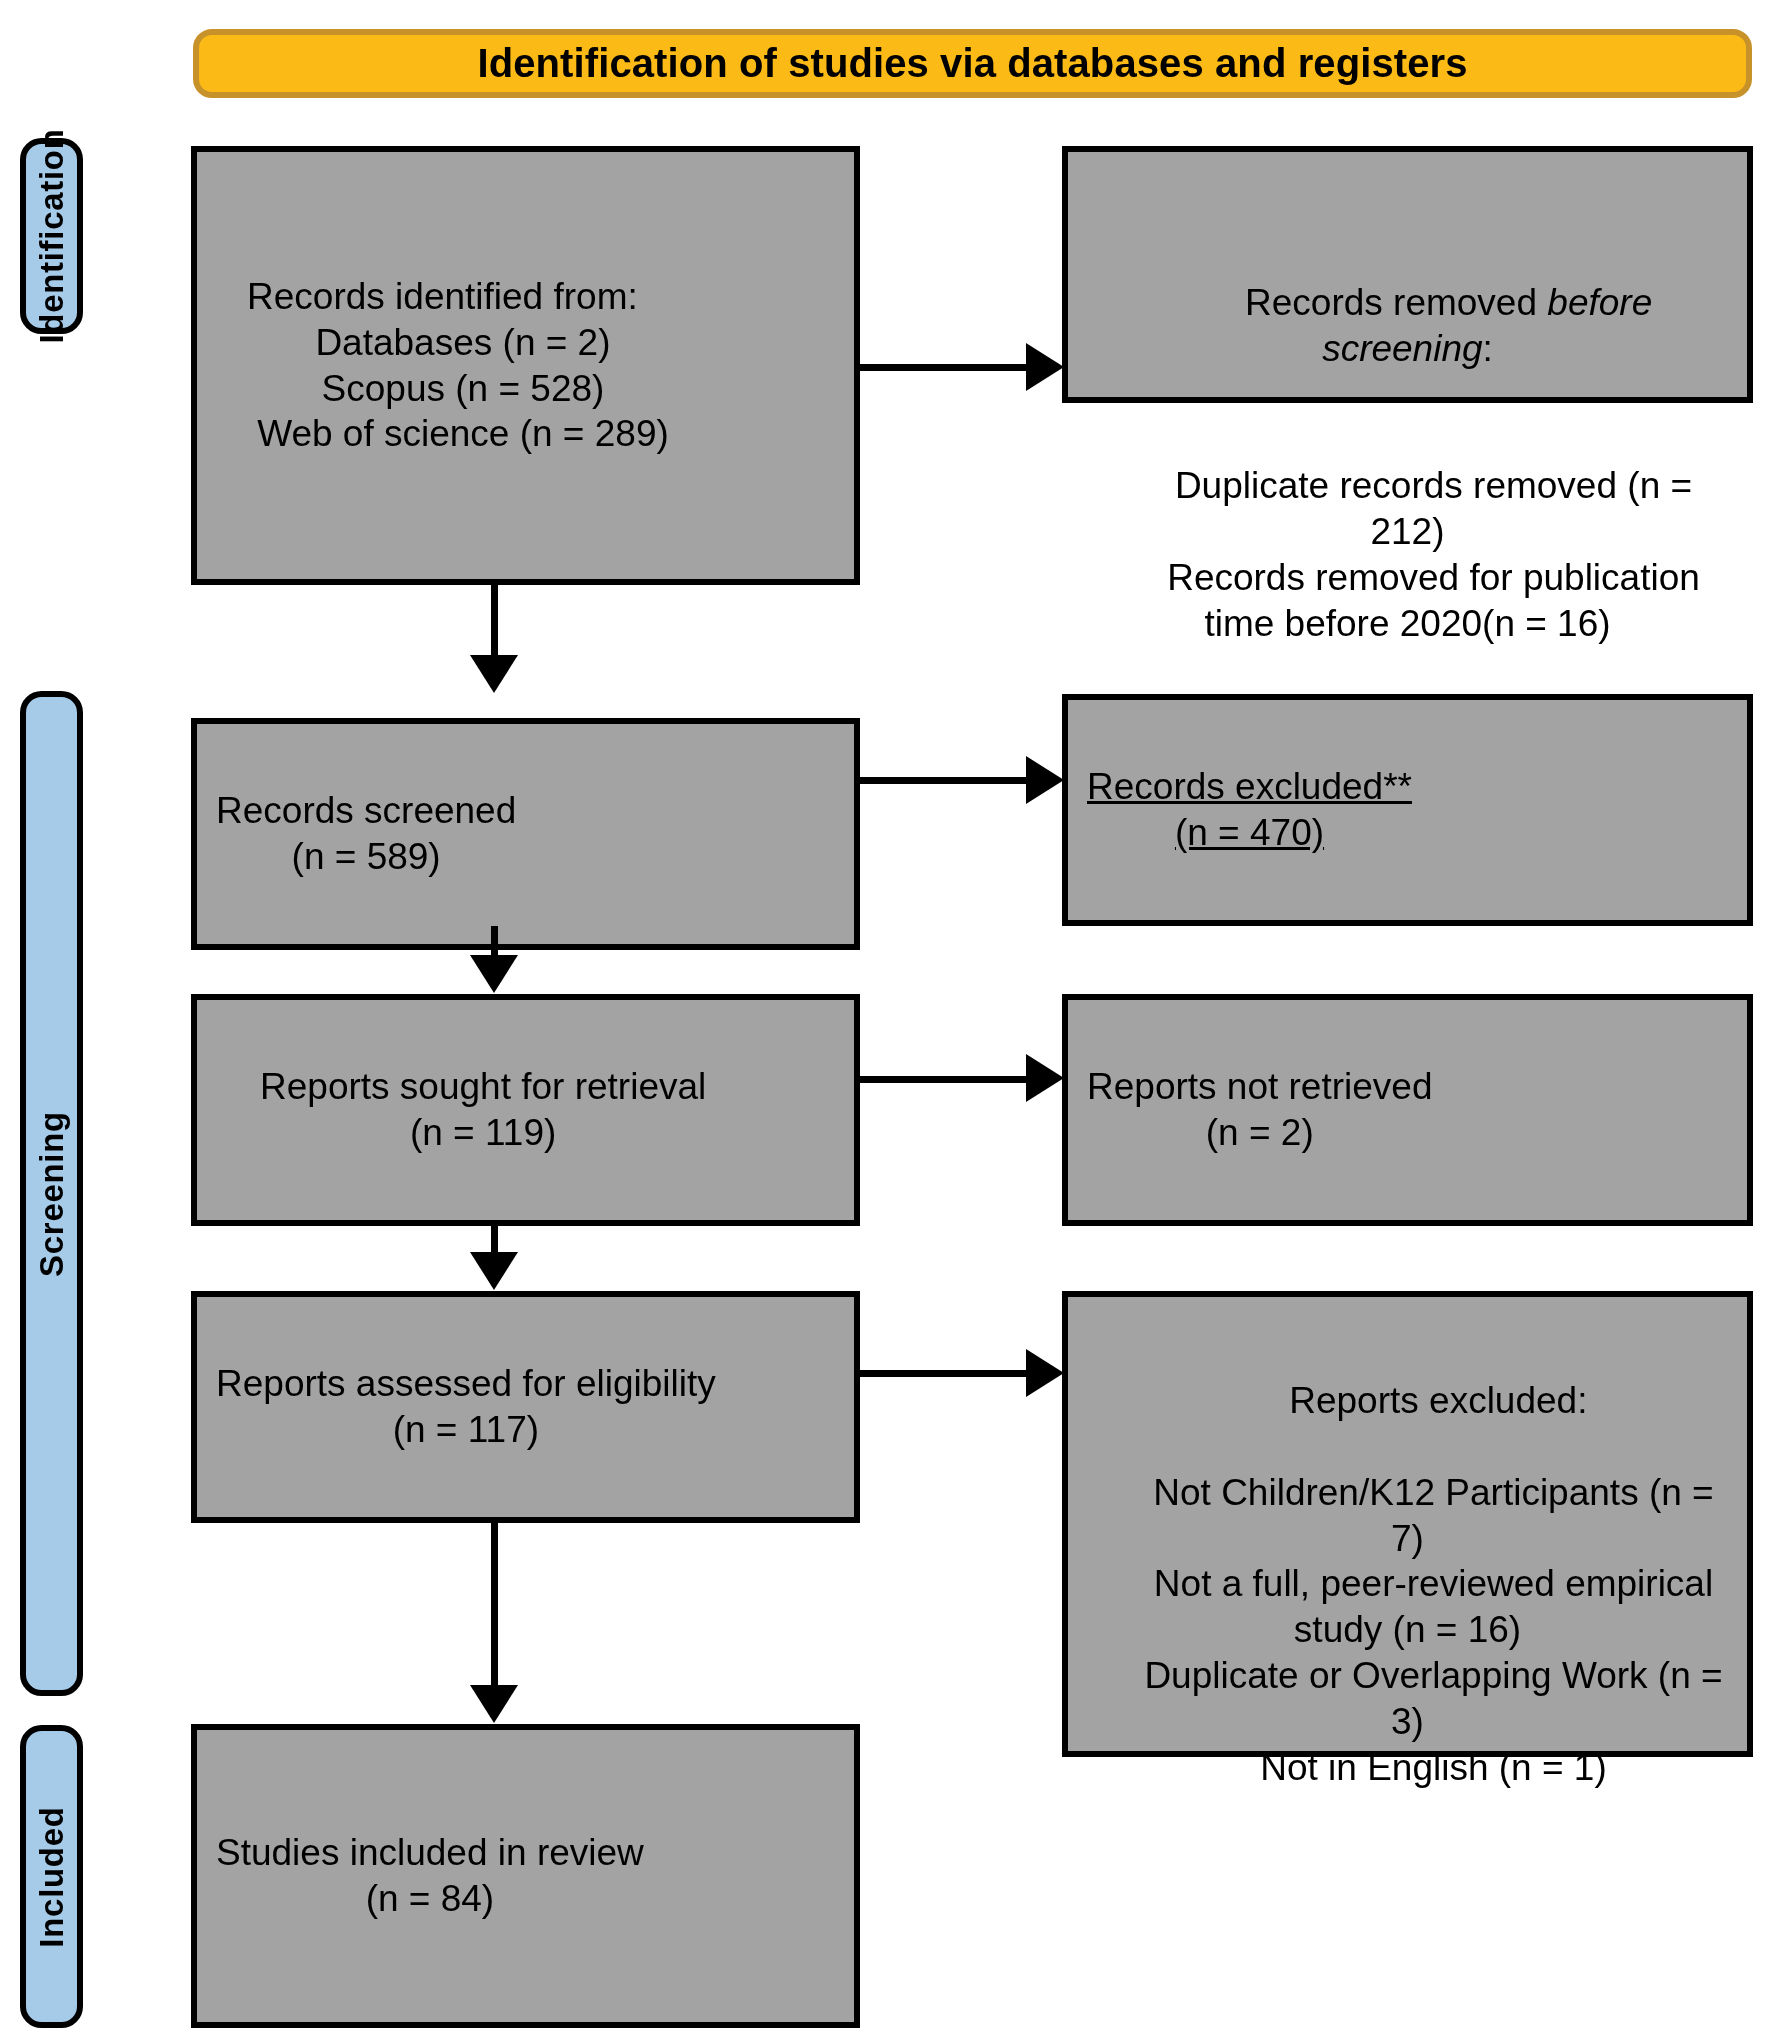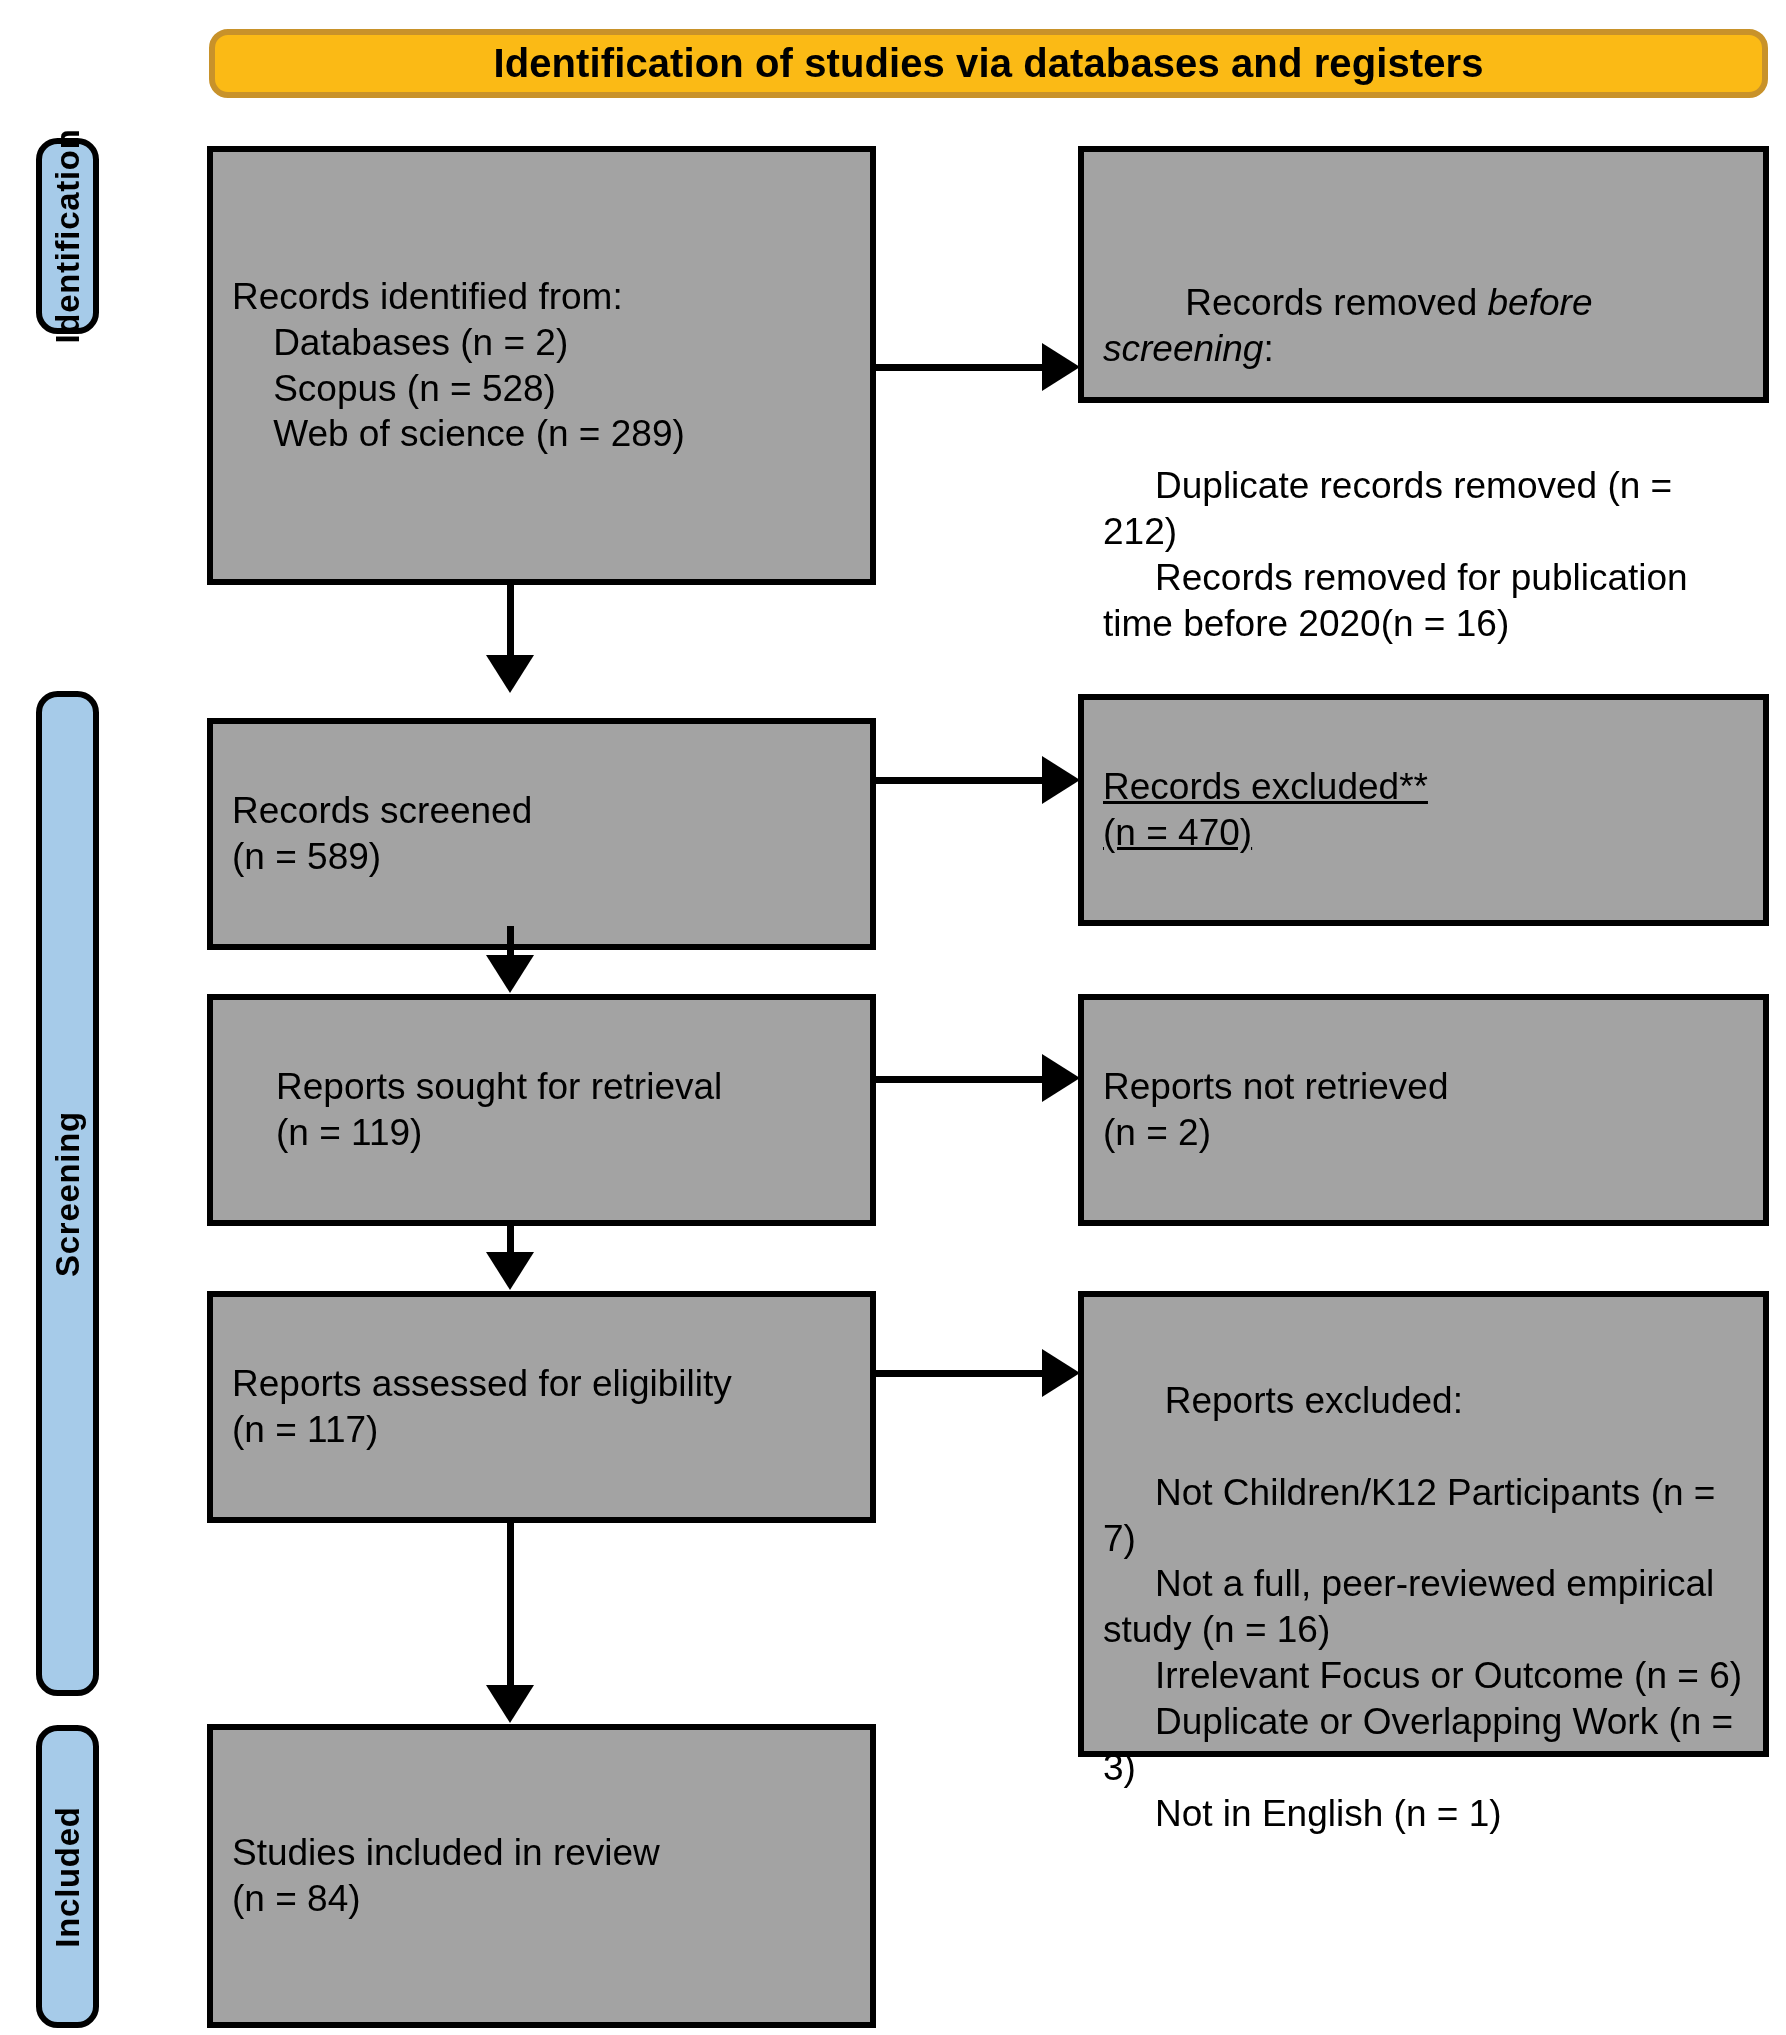--- a/index.html
+++ b/index.html
@@ -1,20 +1,20 @@
 <!DOCTYPE html>
 <html style="font-size:11.5px"><head>
 <meta charset="utf-8">
 <style>
   html,body{margin:0;padding:0;background:#fff;}
   body{
     font-family:"Liberation Sans", sans-serif;
     width:1786px;height:2035px;position:relative;overflow:hidden;
   }
-  #canvas{position:absolute;left:16px;top:0;width:1470px;height:2035px;}
+  #canvas{position:absolute;left:0;top:0;width:1470px;height:2035px;text-align:center;}
 
   
   .banner{
     position:absolute;
     left:193px;top:29px;width:1559px;height:69px;
     background:#FBBA15;
     border:6.5px solid #C8922A;
     border-radius:19px;
     box-sizing:border-box;
     display:flex;align-items:center;justify-content:center;
@@ -155,21 +155,21 @@
   </div>
 
   <div class="box" id="box-not-retrieved">
     <span class="box-text">Reports not retrieved
 (n = 2)</span>
   </div>
 
   <div class="box" id="box-reports-excluded">
     <span class="box-text hang">
       <span class="lead">Reports excluded:</span>
-      <span><span class="item">Not Children/K12 Participants (n = 7)</span><span class="item">Not a full, peer-reviewed empirical study (n = 16)</span><span class="item">Irrelevant Focus or Outcome (n = 6)</span><span class="item">Duplicate or Overlapping Work (n = 3)</span><span class="item">Not in English (n = 1)</span></span>
+      <span><span class="item">Not Children/K12 Participants (n = 7)</span><span class="item">Not a full, peer-reviewed empirical study (n = 16)</span><span class="item">Duplicate or Overlapping Work (n = 3)</span><span class="item">Not in English (n = 1)</span></span>
     </span>
   </div>
 
   <div class="vline" style="left:491px;top:584px;height:72px;"></div>
   <div class="arrow-down" style="left:470px;top:655px;"></div>
 
   <div class="vline" style="left:491px;top:926px;height:30px;"></div>
   <div class="arrow-down" style="left:470px;top:955px;"></div>
 
   <div class="vline" style="left:491px;top:1226px;height:27px;"></div>

